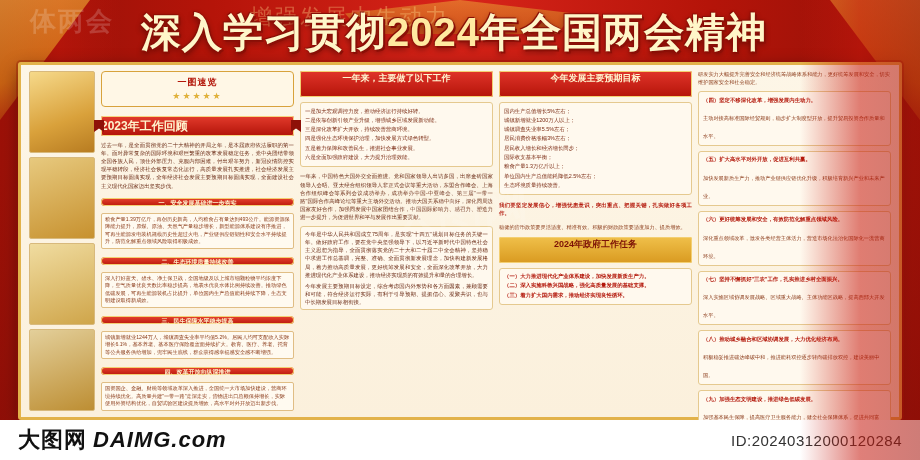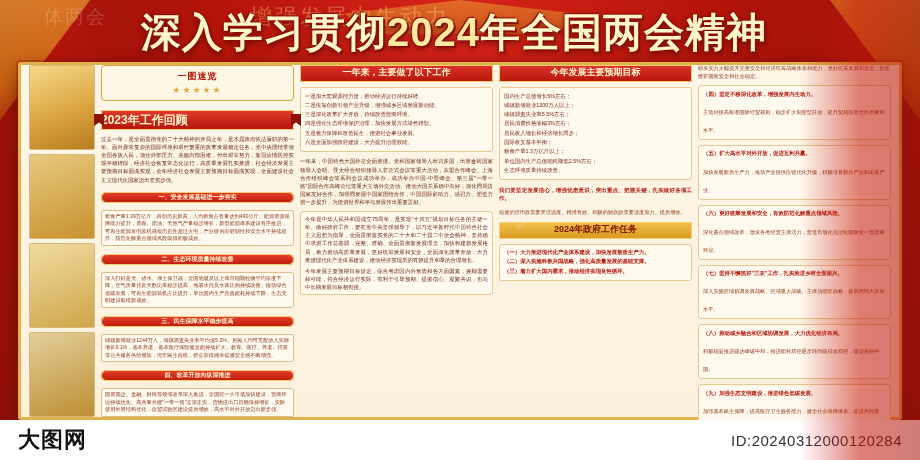--- a/index.html
+++ b/index.html
@@ -19,22 +19,22 @@
     background:linear-gradient(90deg,#a61108 0%, #c6170c 50%, rgba(198,23,12,0) 100%);
     opacity:.55;
   }
   .poster:after{
     content:"";position:absolute;right:0;top:0;width:120px;height:460px;
     background:linear-gradient(-90deg,#a61108 0%, #c6170c 50%, rgba(198,23,12,0) 100%);
     opacity:.55;
   }
   
   .ghost{
-    position:absolute;left:44px;top:4px;font-size:19px;color:rgba(255,255,255,.18);
-    letter-spacing:2px;font-weight:normal;white-space:nowrap;
+    position:absolute;left:30px;top:4px;font-size:26px;color:rgba(255,255,255,.18);
+    letter-spacing:2px;font-weight:bold;white-space:nowrap;
   }
   .ghost2{
     position:absolute;left:250px;top:2px;font-size:22px;color:rgba(255,220,140,.35);
     letter-spacing:3px;white-space:nowrap;
   }
   
   .ribbon-l{position:absolute;left:0;top:0;width:90px;height:120px;
     background:linear-gradient(160deg,#ffd24a 0%, #e8a21c 55%, rgba(232,162,28,0) 100%);
     opacity:.55;clip-path:polygon(0 0,100% 0,0 100%);}
   .ribbon-r{position:absolute;right:0;top:0;width:90px;height:120px;
@@ -59,21 +59,21 @@
   }
   .title .num{color:#ffe9a0;}
 
   
   .board{
     position:absolute;left:18px;right:18px;top:62px;bottom:40px;
     background:linear-gradient(180deg,#fdf6e7 0%, #fbf0dc 100%);
     border:3px solid #e2b24a;
     border-radius:3px;
     box-shadow:0 0 0 2px rgba(140,18,8,.35), 0 6px 18px rgba(0,0,0,.4);
-    padding:0 8px;
+    padding:6px 8px;
     display:flex;
     gap:6px;
     box-sizing:border-box;
   }
   
   .photostrip{
     width:66px;flex:0 0 66px;display:flex;flex-direction:column;gap:4px;
   }
   .photo{
     flex:1;border:1px solid #d8b97c;border-radius:2px;
@@ -87,21 +87,21 @@
   .col{flex:1;min-width:0;display:flex;flex-direction:column;gap:5px;}
 
   
   .card{
     background:#fff9ee;border:1px solid #e5c versus;border:1px solid #e5c98f;border-radius:3px;
     padding:3px 4px;box-sizing:border-box;
   }
   .sect-head{
     background:linear-gradient(180deg,#e0342a,#b51409);
     color:#fff4cf;font-weight:bold;text-align:center;
-    font-size:9px;line-height:15px;height:17px;border-radius:2px;
+    font-size:9px;line-height:15px;height:26px;border-radius:2px;
     box-shadow:inset 0 0 0 1px #f3cf72;
     white-space:nowrap;overflow:hidden;
   }
   .sect-head.gold{
     background:linear-gradient(180deg,#f0c04a,#d99a20);color:#7d1206;
   }
   .body-txt{
     font-size:5.4px;line-height:1.5;color:#6a2a14;text-align:justify;
   }
   .item{
@@ -288,16 +288,17 @@
       </div>
 
     </div>
   </div>
 
   <div class="wm">大图网</div>
 
   <div class="bottom">
     <div class="logo">
       <span class="cn">大图网</span>
+      <span class="en">DAIMG.com</span>
     </div>
     <div class="idtext">ID:20240312000120284</div>
   </div>
 </div>
 
 </body></html>

